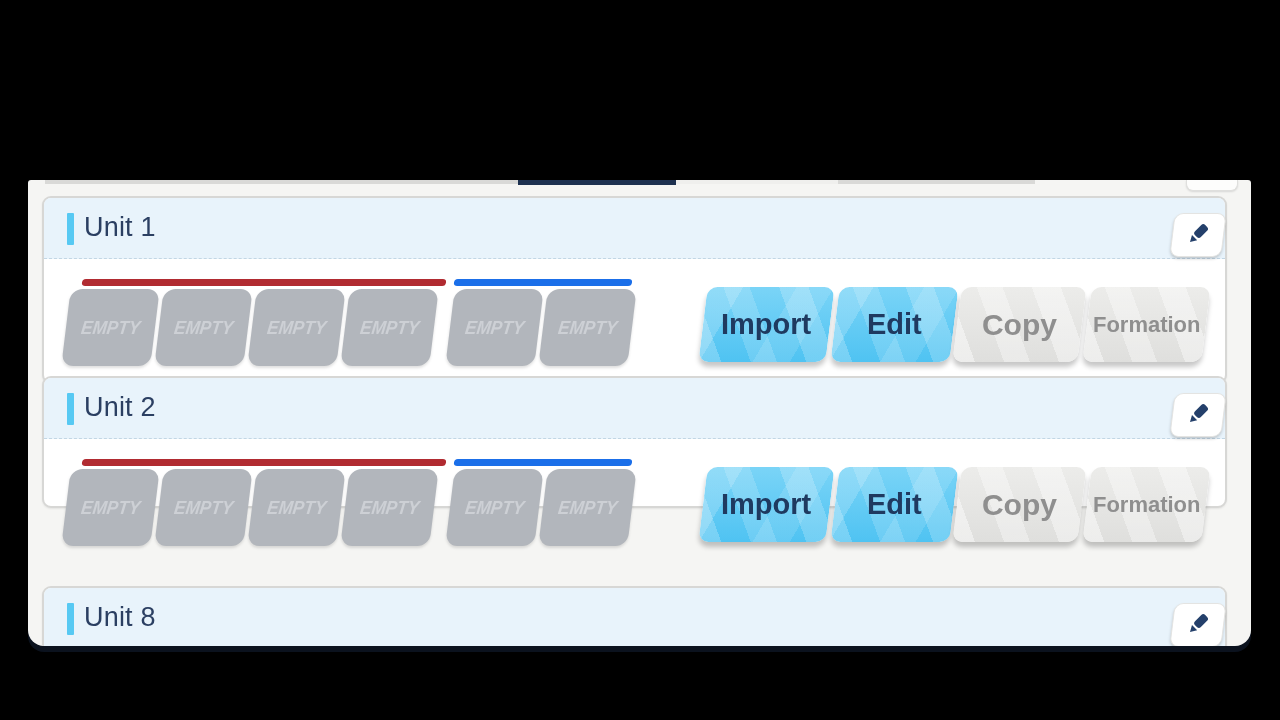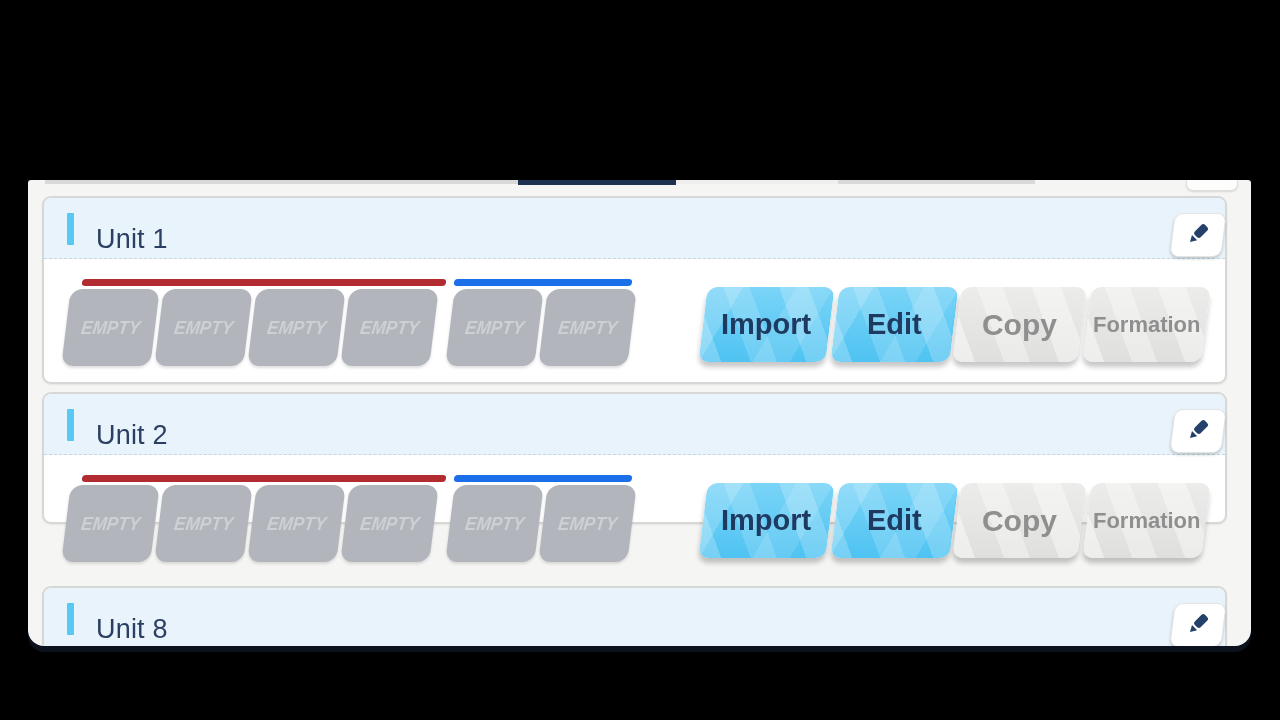--- a/index.html
+++ b/index.html
@@ -15,27 +15,27 @@
   .frag-navy{left:490px;width:158px;height:5px;background:#1d3150;}
   .frag-light{left:648px;width:162px;height:4px;background:#efefed;}
   .frag-b{left:810px;width:197px;height:4px;background:#d9d9d7;}
   .frag-btn{left:1158px;top:0;width:50px;height:10px;background:#fdfdfc;
             border:1px solid #dfdfdd;border-top:none;border-radius:0 0 7px 7px;
             box-shadow:0 1px 2px rgba(0,0,0,.12);}
   
   .unit-card{position:absolute;left:14px;width:1185px;box-sizing:border-box;background:#fff;
              border:2px solid #d7d7d5;border-radius:9px;box-shadow:0 1px 2px rgba(0,0,0,.07);}
   .unit-1{top:16px;height:188px;}
-  .unit-2{top:212px;height:132px;}
+  .unit-2{top:196px;height:132px;}
   .unit-3{top:406px;height:200px;}
   .unit-header{position:relative;height:60px;background:#e8f3fb;
                border-bottom:1px dashed #c2d6e4;border-radius:7px 7px 0 0;}
   .unit-3 .unit-header{border-bottom:none;}
   .accent{position:absolute;left:23px;top:15px;width:7px;height:32px;background:#57c9f3;border-radius:1px;}
-  .unit-title{position:absolute;left:40px;top:0;margin:12px;line-height:59px;font-size:27px;
+  .unit-title{position:absolute;left:40px;top:0;margin:0;line-height:59px;font-size:27px;
               font-weight:400;color:#2b3f62;letter-spacing:.2px;}
   .pencil-btn{position:absolute;right:1px;top:15px;width:52px;height:44px;background:#fff;
               border:1px solid #e4e4e2;border-radius:9px;transform:skewX(-7deg);
               box-shadow:0 2px 3px rgba(0,0,0,.18);cursor:pointer;
               display:flex;align-items:center;justify-content:center;padding:0;}
   .pencil-btn svg{transform:skewX(7deg);}
   .unit-body{position:relative;height:123px;}
   
   .line{position:absolute;top:20px;height:7px;border-radius:4px;transform:skewX(-7deg);}
   .line-red{left:38px;width:364px;background:#b12b31;}

